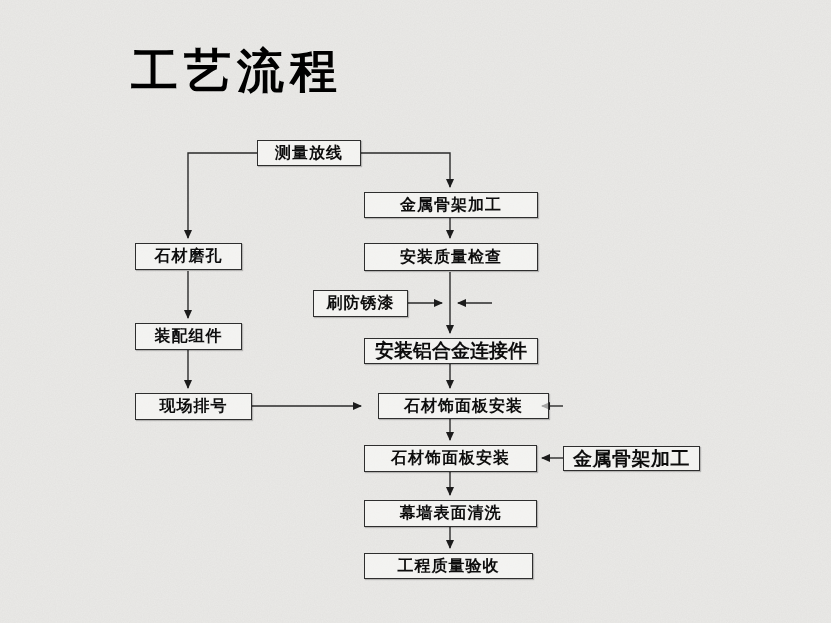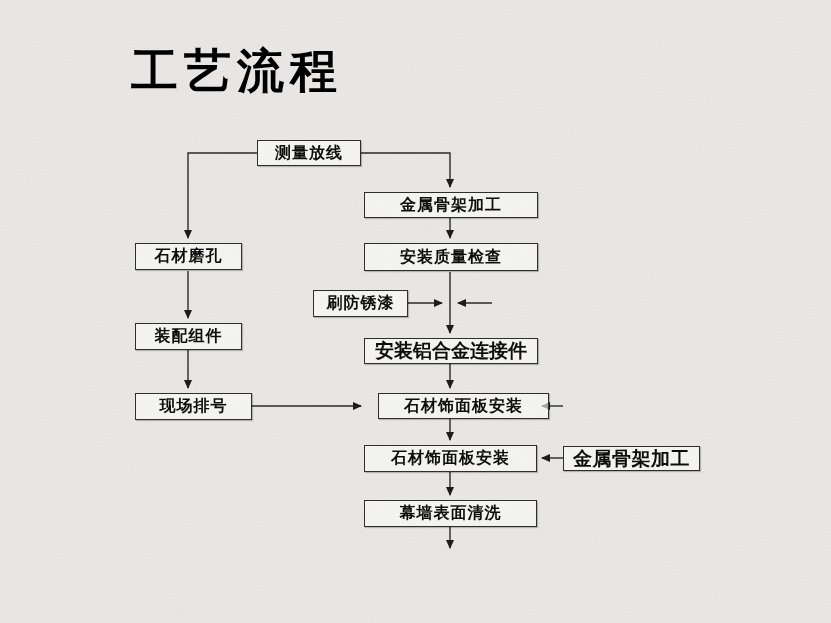--- a/index.html
+++ b/index.html
@@ -110,14 +110,15 @@
 
   <div class="node" style="left:366px; top:393px; width:171px; height:26px;margin-left:12px;">石材饰面板安装</div>
 
 
   <div class="node" style="left:364px; top:445px; width:173px; height:27px;">石材饰面板安装</div>
 
   <div class="node check" style="left:563px; top:446px; width:137px; height:25px;">金属骨架加工</div>
 
   <div class="node" style="left:364px; top:500px; width:173px; height:27px;">幕墙表面清洗</div>
 
+  <div class="node" style="left:364px; top:553px; width:169px; height:26px;">工程质量验收</div>
 
 </div>
 
 </body></html>

